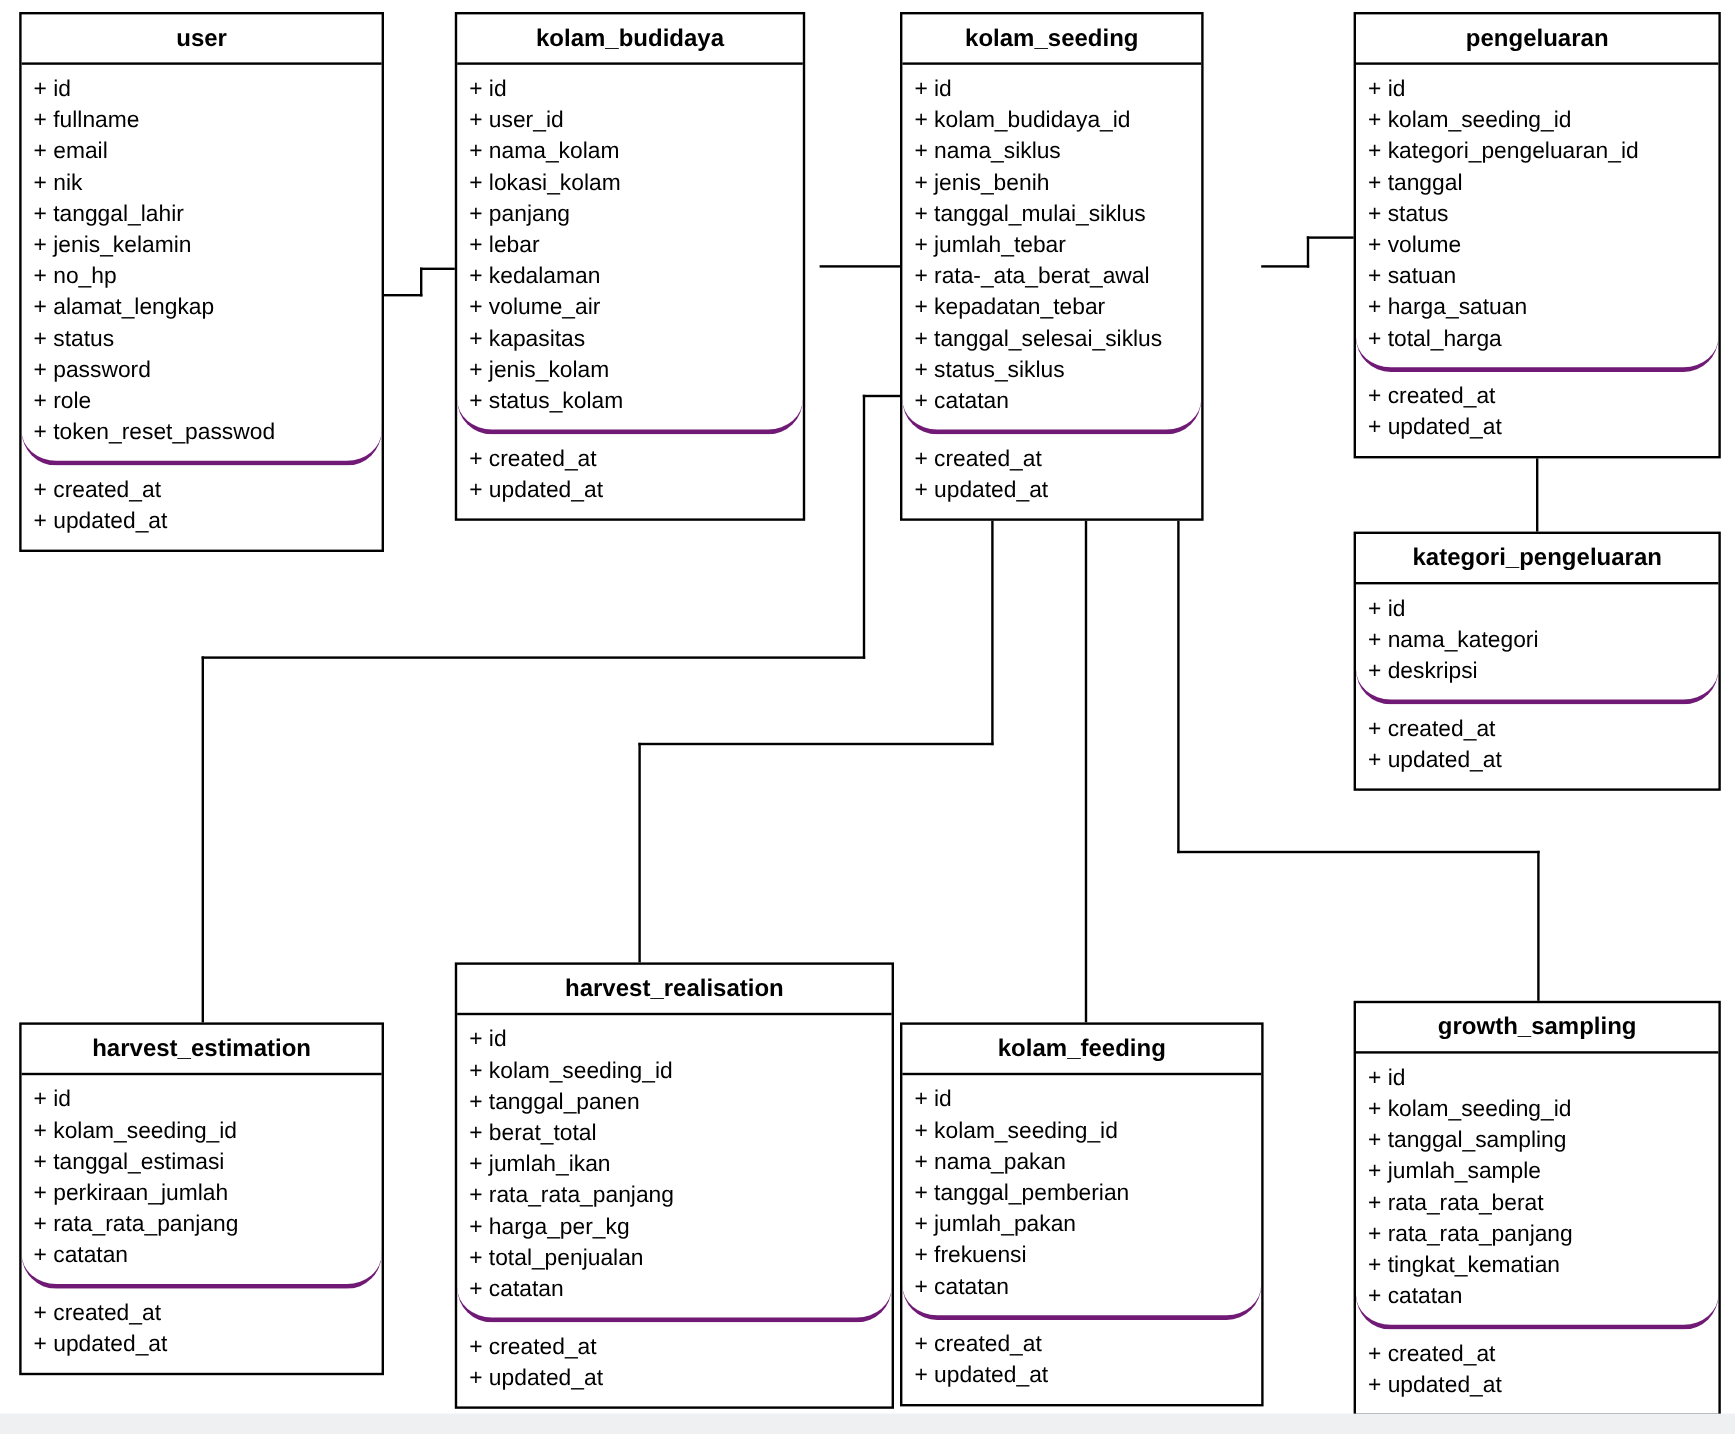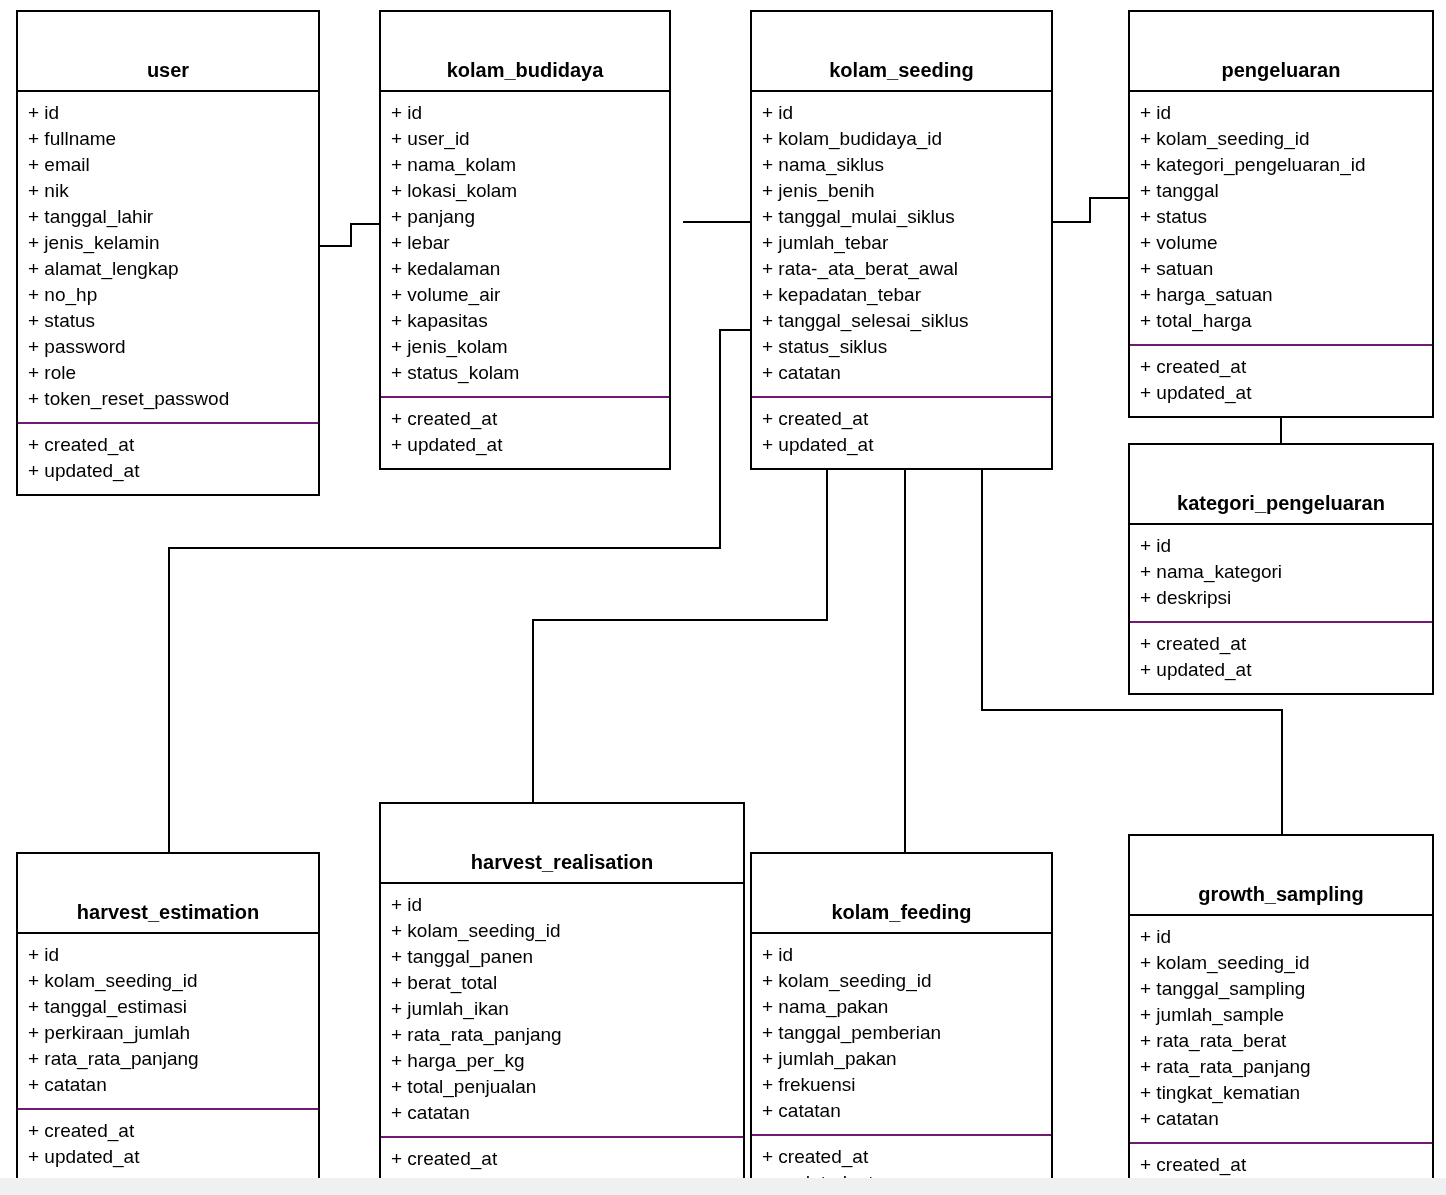--- a/index.html
+++ b/index.html
@@ -30,29 +30,29 @@
   }
   .entity-title {
     height: 40px;
     line-height: 40px;
     text-align: center;
     font-weight: bold;
     font-size: 20px;
     border-bottom: 2px solid #000000;
     white-space: nowrap;
     overflow: hidden;
-    margin-top: 38px;
   }
   .entity ul {
     list-style: none;
     margin: 0;
     padding: 8px 4px 10px 10px;
   }
   .entity ul.entity-fields {
-    border-bottom: 2px solid #701a75;
+    border-bottom: 4px solid #701a75;
+    border-radius: 29px;
   }
   .entity li {
     font-size: 19px;
     line-height: 26px;
     white-space: nowrap;
   }
   .bottom-strip {
     position: absolute;
     left: 0;
     top: 1178px;
@@ -95,22 +95,22 @@
 
   <div class="entity" style="left:16px;top:10px;width:304px">
     <div class="entity-title">user</div>
     <ul class="entity-fields">
         <li>+ id</li>
         <li>+ fullname</li>
         <li>+ email</li>
         <li>+ nik</li>
         <li>+ tanggal_lahir</li>
         <li>+ jenis_kelamin</li>
+        <li>+ no_hp</li>
         <li>+ alamat_lengkap</li>
-        <li>+ no_hp</li>
         <li>+ status</li>
         <li>+ password</li>
         <li>+ role</li>
         <li>+ token_reset_passwod</li>
       </ul>
     <ul class="entity-audit">
         <li>+ created_at</li>
         <li>+ updated_at</li>
       </ul>
   </div>
@@ -129,21 +129,21 @@
         <li>+ kapasitas</li>
         <li>+ jenis_kolam</li>
         <li>+ status_kolam</li>
       </ul>
     <ul class="entity-audit">
         <li>+ created_at</li>
         <li>+ updated_at</li>
       </ul>
   </div>
 
-  <div class="entity" style="left:750px;top:10px;width:303px">
+  <div class="entity" style="left:750px;top:10px;width:253px">
     <div class="entity-title">kolam_seeding</div>
     <ul class="entity-fields">
         <li>+ id</li>
         <li>+ kolam_budidaya_id</li>
         <li>+ nama_siklus</li>
         <li>+ jenis_benih</li>
         <li>+ tanggal_mulai_siklus</li>
         <li>+ jumlah_tebar</li>
         <li>+ rata-_ata_berat_awal</li>
         <li>+ kepadatan_tebar</li>

